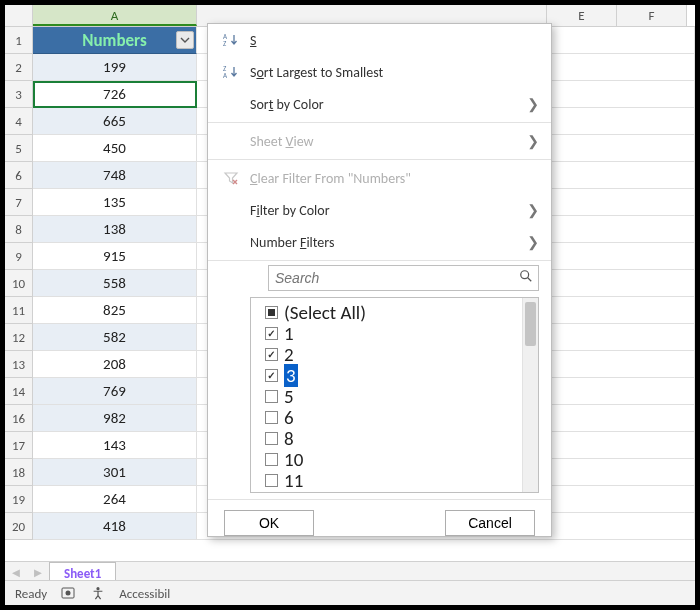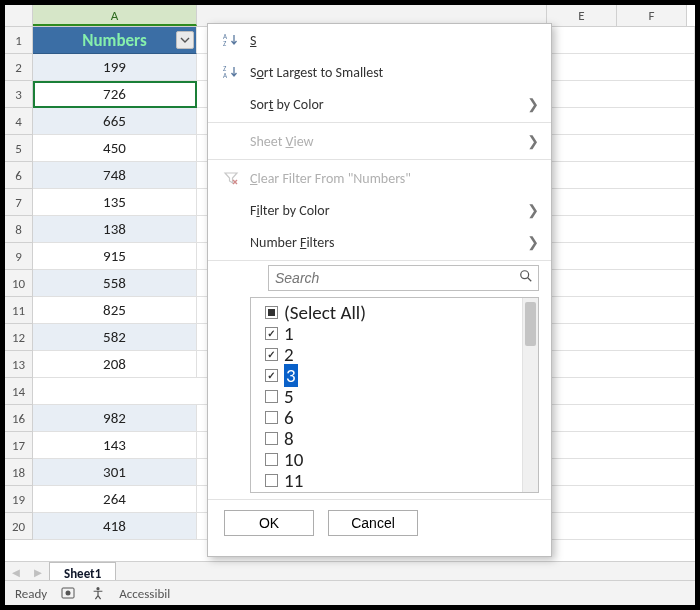--- a/index.html
+++ b/index.html
@@ -209,23 +209,23 @@
     position: absolute;
     left: 2px; right: 2px;
     top: 4px;
     height: 44px;
     background: #c4c4c4;
     border-radius: 2px;
   }
 
   .fp-buttons {
     display: flex;
-    justify-content: flex-start;
+    justify-content: space-between;
     gap: 14px;
-    padding: 10px 16px 20px;
+    padding: 10px 16px 0;
     border-top: 1px solid #e2e2e2;
   }
   .fp-buttons button {
     width: 90px;
     height: 26px;
     background: #fff;
     border: 1px solid #adadad;
     font-size: 14px;
     cursor: pointer;
   }
@@ -247,21 +247,21 @@
     text-align: center;
     color: #c0c0c0;
   }
   .tabs-bar .tab {
     padding: 0 14px;
     height: 22px;
     line-height: 22px;
     background: #fff;
     border: 1px solid #c0c0c0;
     border-bottom: 2px solid #217346;
-    color: #0f172a;
+    color: #8b5cf6;
     font-weight: 600;
   }
 
   .status-bar {
     position: absolute;
     bottom: 0;
     left: 0; right: 0;
     height: 22px;
     background: #f3f3f3;
     border-top: 1px solid #d0d0d0;
@@ -355,20 +355,21 @@
       <div class="cell cA banded">582</div>
       <div class="cell cRest"></div>
     </div>
     <div class="row">
       <div class="rh">13</div>
       <div class="cell cA">208</div>
       <div class="cell cRest"></div>
     </div>
     <div class="row">
       <div class="rh">14</div>
+      <div class="cell cA banded">769</div>
       <div class="cell cRest"></div>
     </div>
     <div class="row">
       <div class="rh">16</div>
       <div class="cell cA banded">982</div>
       <div class="cell cRest"></div>
     </div>
     <div class="row">
       <div class="rh">17</div>
       <div class="cell cA">143</div>

